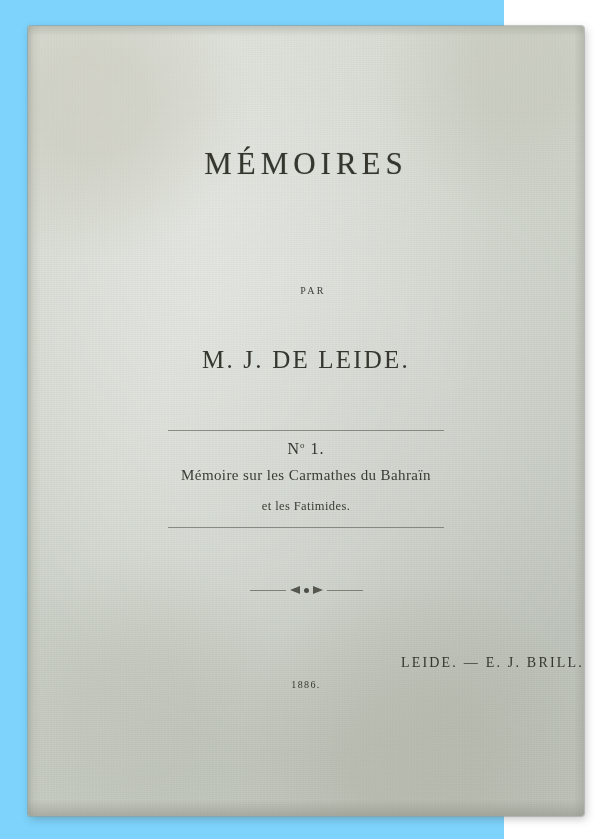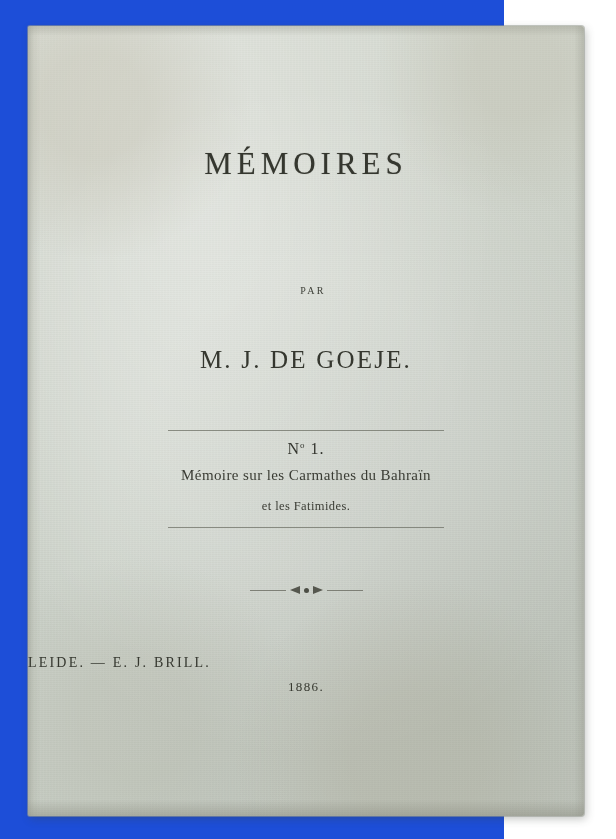--- a/index.html
+++ b/index.html
@@ -12,21 +12,21 @@
     height: 839px;
     overflow: hidden;
     font-family: "Liberation Serif", serif;
   }
 
   
   .photo {
     position: relative;
     width: 504px;
     height: 839px;
-    background: #1d4ed8;
+    background: #7dd3fc;
   }
 
   
   .cover {
     position: absolute;
     left: 28px;
     top: 26px;
     width: 556px;
     height: 790px;
     background:
@@ -199,31 +199,31 @@
     width: 5px; height: 5px;
     background: #4c4e45;
     border-radius: 50%;
   }
 
   
   .imprint {
     position: absolute;
     top: 629px;
     left: 0; right: 0;
-    text-align: left;
+    text-align: right;
     font-size: 14px;
     letter-spacing: 2.2px;
     color: #35372f;
   }
   .year {
     position: absolute;
     top: 653px;
     left: 0; right: 0;
     text-align: center;
-    font-size: 13px;
+    font-size: 10px;
     letter-spacing: 1.4px;
     color: #35372f;
   }
 </style>
 </head>
 <body>
 
 <div class="photo">
 
   <div class="cover">
@@ -235,21 +235,21 @@
     <div class="edge-top"></div>
     <div class="edge-bottom"></div>
 
     <div class="text-layer">
 
       <div class="title-main">MÉMOIRES</div>
 
 
       <div class="par">PAR</div>
 
-      <div class="author">M. J. DE GOEJE.</div>
+      <div class="author">M. J. DE LEIDE.</div>
 
       <div class="block">
         <div class="rule"></div>
         <div class="num">
           <span>N</span><sup>o</sup> <span>1.</span>
         </div>
         <div class="memoire-line1">Mémoire sur les Carmathes du Bahraïn</div>
         <div class="memoire-line2">et les Fatimides.</div>
         <div class="rule lower"></div>
       </div>

